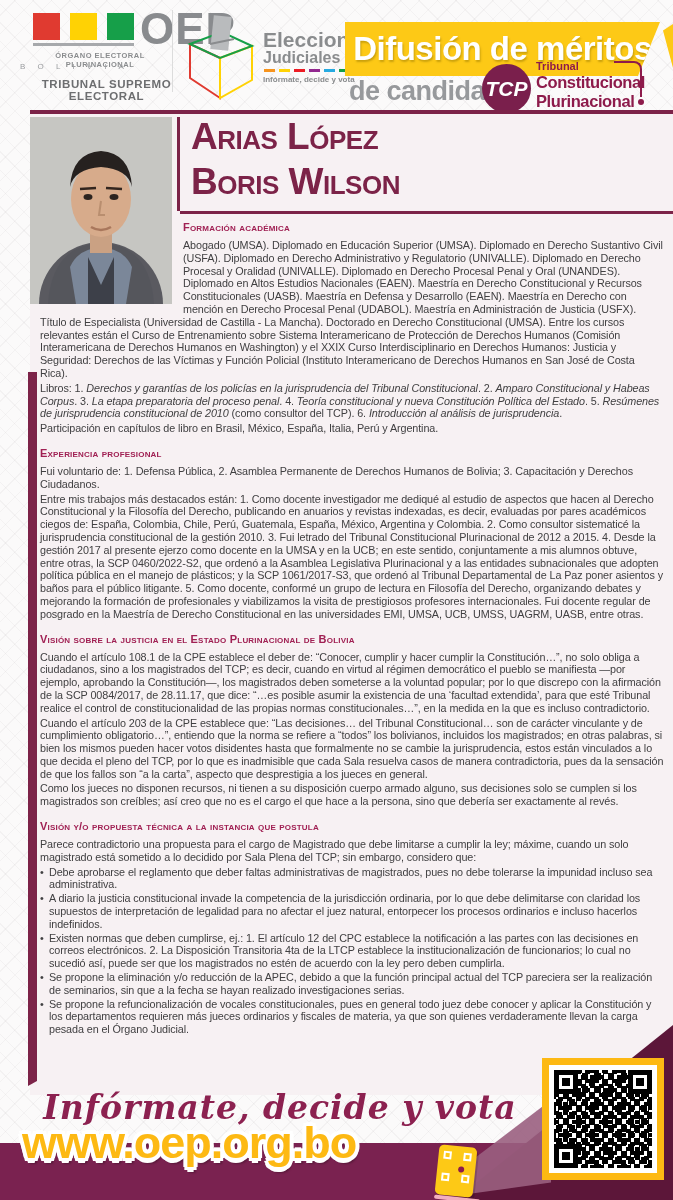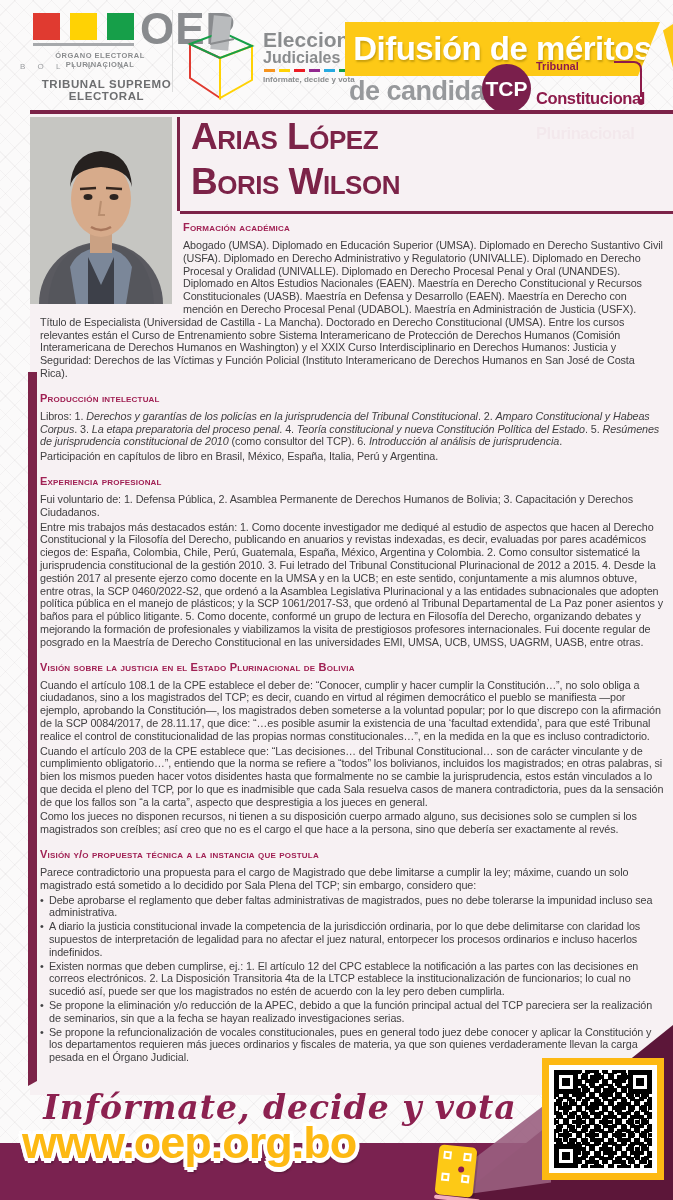--- a/index.html
+++ b/index.html
@@ -28,24 +28,24 @@
   .dashrow i { display:block; width:11px; height:3px; }
   .elec-tag { position:absolute; top:75px; left:263px; font-size:8px; font-weight:700; color:#8a8c8e; }
   .ribbon { position:absolute; top:22px; left:345px; width:315px; height:54px;
     background:#fdc916; clip-path:polygon(0 0,100% 0,93% 100%,0 100%);
     display:flex; align-items:center; justify-content:center; }
   .ribbon span { font-size:33px; font-weight:700; color:#fff; text-shadow:1px 2px 2px rgba(140,110,0,.45); letter-spacing:-.5px; }
   .ribbon-corner { position:absolute; top:24px; left:663px; width:10px; height:44px; background:#fdc916; clip-path:polygon(0 15%,100% 0,100% 100%); }
   .decand { position:absolute; top:76px; left:349px; font-size:27px; font-weight:600; color:#97999c; letter-spacing:-.5px; }
   .tcp-circle { position:absolute; top:64px; left:482px; width:49px; height:49px; border-radius:50%;
     background:#7a1f4c; color:#fff; display:flex; align-items:center; justify-content:center;
-    font-size:21px; font-weight:700; }
+    font-size:21px; font-weight:700;font-style:italic; }
   .tcp-text { position:absolute; top:61px; left:536px; color:#8d1b4b; line-height:1; }
   .tcp-text .t1 { font-size:11px; font-weight:700; }
-  .tcp-text .t2 { font-size:16.5px; font-weight:700; letter-spacing:-.4px; margin-top:18px; }
+  .tcp-text .t2 { font-size:16.5px; font-weight:700; letter-spacing:-.4px; margin-top:2px; }
   .tcp-bracket { position:absolute; top:61px; left:614px; width:28px; height:36px;
     border-top:2px solid #8d1b4b; border-right:2px solid #8d1b4b; border-top-right-radius:8px; }
   .tcp-dot { position:absolute; top:99px; left:638px; width:6px; height:6px; border-radius:50%; background:#8d1b4b; }
   
   .content-bg { position:absolute; top:110px; left:30px; width:643px; height:985px; background:rgba(247,240,243,.96); }
   .rule-top { position:absolute; top:110px; left:30px; width:643px; height:4px; background:#7c2348; }
   .rule-name { position:absolute; top:211px; left:180px; width:493px; height:3px; background:#7c2348; }
   .vrule { position:absolute; top:117px; left:177px; width:3px; height:94px; background:#7c2348; }
   .photo { position:absolute; top:117px; left:30px; width:142px; height:187px; background:#c9c9c5; overflow:hidden; }
   .cand-name { position:absolute; top:114px; left:191px; font-variant:small-caps; font-weight:700;
@@ -179,21 +179,20 @@
   </div>
   <div class="rule-name"></div>
   <div class="sidebar-bar"></div>
 
   <div class="main">
     <div class="photo-spacer"></div>
 
     <h2 class="sec first">Formación académica</h2>
     <div class="para">Abogado (UMSA). Diplomado en Educación Superior (UMSA). Diplomado en Derecho Sustantivo Civil (USFA). Diplomado en Derecho Administrativo y Regulatorio (UNIVALLE). Diplomado en Derecho Procesal y Oralidad (UNIVALLE). Diplomado en Derecho Procesal Penal y Oral (UNANDES). Diplomado en Altos Estudios Nacionales (EAEN). Maestría en Derecho Constitucional y Recursos Constitucionales (UASB). Maestría en Defensa y Desarrollo (EAEN). Maestría en Derecho con mención en Derecho Procesal Penal (UDABOL). Maestría en Administración de Justicia (USFX). Título de Especialista (Universidad de Castilla - La Mancha). Doctorado en Derecho Constitucional (UMSA). Entre los cursos relevantes están el Curso de Entrenamiento sobre Sistema Interamericano de Protección de Derechos Humanos (Comisión Interamericana de Derechos Humanos en Washington) y el XXIX Curso Interdisciplinario en Derechos Humanos: Justicia y Seguridad: Derechos de las Víctimas y Función Policial (Instituto Interamericano de Derechos Humanos en San José de Costa Rica).</div>
 
-    <h2 class="sec">Producción intelectual</h2>
     <div class="para"><span>Libros: 1. </span><span class="it">Derechos y garantías de los policías en la jurisprudencia del Tribunal Constitucional</span><span>. 2. </span><span class="it">Amparo Constitucional y Habeas Corpus</span><span>. 3. </span><span class="it">La etapa preparatoria del proceso penal</span><span>. 4. </span><span class="it">Teoría constitucional y nueva Constitución Política del Estado</span><span>. 5. </span><span class="it">Resúmenes de jurisprudencia constitucional de 2010</span><span> (como consultor del TCP). 6. </span><span class="it">Introducción al análisis de jurisprudencia</span><span>.</span></div>
     <div class="para">Participación en capítulos de libro en Brasil, México, España, Italia, Perú y Argentina.</div>
 
     <h2 class="sec">Experiencia profesional</h2>
     <div class="para">Fui voluntario de: 1. Defensa Pública, 2. Asamblea Permanente de Derechos Humanos de Bolivia; 3. Capacitación y Derechos Ciudadanos.</div>
     <div class="para">Entre mis trabajos más destacados están: 1. Como docente investigador me dediqué al estudio de aspectos que hacen al Derecho Constitucional y la Filosofía del Derecho, publicando en anuarios y revistas indexadas, es decir, evaluadas por pares académicos ciegos de: España, Colombia, Chile, Perú, Guatemala, España, México, Argentina y Colombia. 2. Como consultor sistematicé la jurisprudencia constitucional de la gestión 2010. 3. Fui letrado del Tribunal Constitucional Plurinacional de 2012 a 2015. 4. Desde la gestión 2017 al presente ejerzo como docente en la UMSA y en la UCB; en este sentido, conjuntamente a mis alumnos obtuve, entre otras, la SCP 0460/2022-S2, que ordenó a la Asamblea Legislativa Plurinacional y a las entidades subnacionales que adopten política pública en el manejo de plásticos; y la SCP 1061/2017-S3, que ordenó al Tribunal Departamental de La Paz poner asientos y baños para el público litigante. 5. Como docente, conformé un grupo de lectura en Filosofía del Derecho, organizando debates y mejorando la formación de profesionales y viabilizamos la visita de prestigiosos profesores internacionales. Fui docente regular de posgrado en la Maestría de Derecho Constitucional en las universidades EMI, UMSA, UCB, UMSS, UAGRM, UASB, entre otras.</div>
 
     <h2 class="sec">Visión sobre la justicia en el Estado Plurinacional de Bolivia</h2>
     <div class="para">Cuando el artículo 108.1 de la CPE establece el deber de: “Conocer, cumplir y hacer cumplir la Constitución…”, no solo obliga a ciudadanos, sino a los magistrados del TCP; es decir, cuando en virtud al régimen democrático el pueblo se manifiesta —por ejemplo, aprobando la Constitución—, los magistrados deben someterse a la voluntad popular; por lo que discrepo con la afirmación de la SCP 0084/2017, de 28.11.17, que dice: “…es posible asumir la existencia de una ‘facultad extendida’, para que esté Tribunal realice el control de constitucionalidad de las propias normas constitucionales…”, en la medida en la que es incluso contradictorio.</div>
     <div class="para">Cuando el artículo 203 de la CPE establece que: “Las decisiones… del Tribunal Constitucional… son de carácter vinculante y de cumplimiento obligatorio…”, entiendo que la norma se refiere a “todos” los bolivianos, incluidos los magistrados; en otras palabras, si bien los mismos pueden hacer votos disidentes hasta que formalmente no se cambie la jurisprudencia, estos están vinculados a lo que decida el pleno del TCP, por lo que es inadmisible que cada Sala resuelva casos de manera contradictoria, pues da la sensación de que los fallos son “a la carta”, aspecto que desprestigia a los jueces en general.</div>

